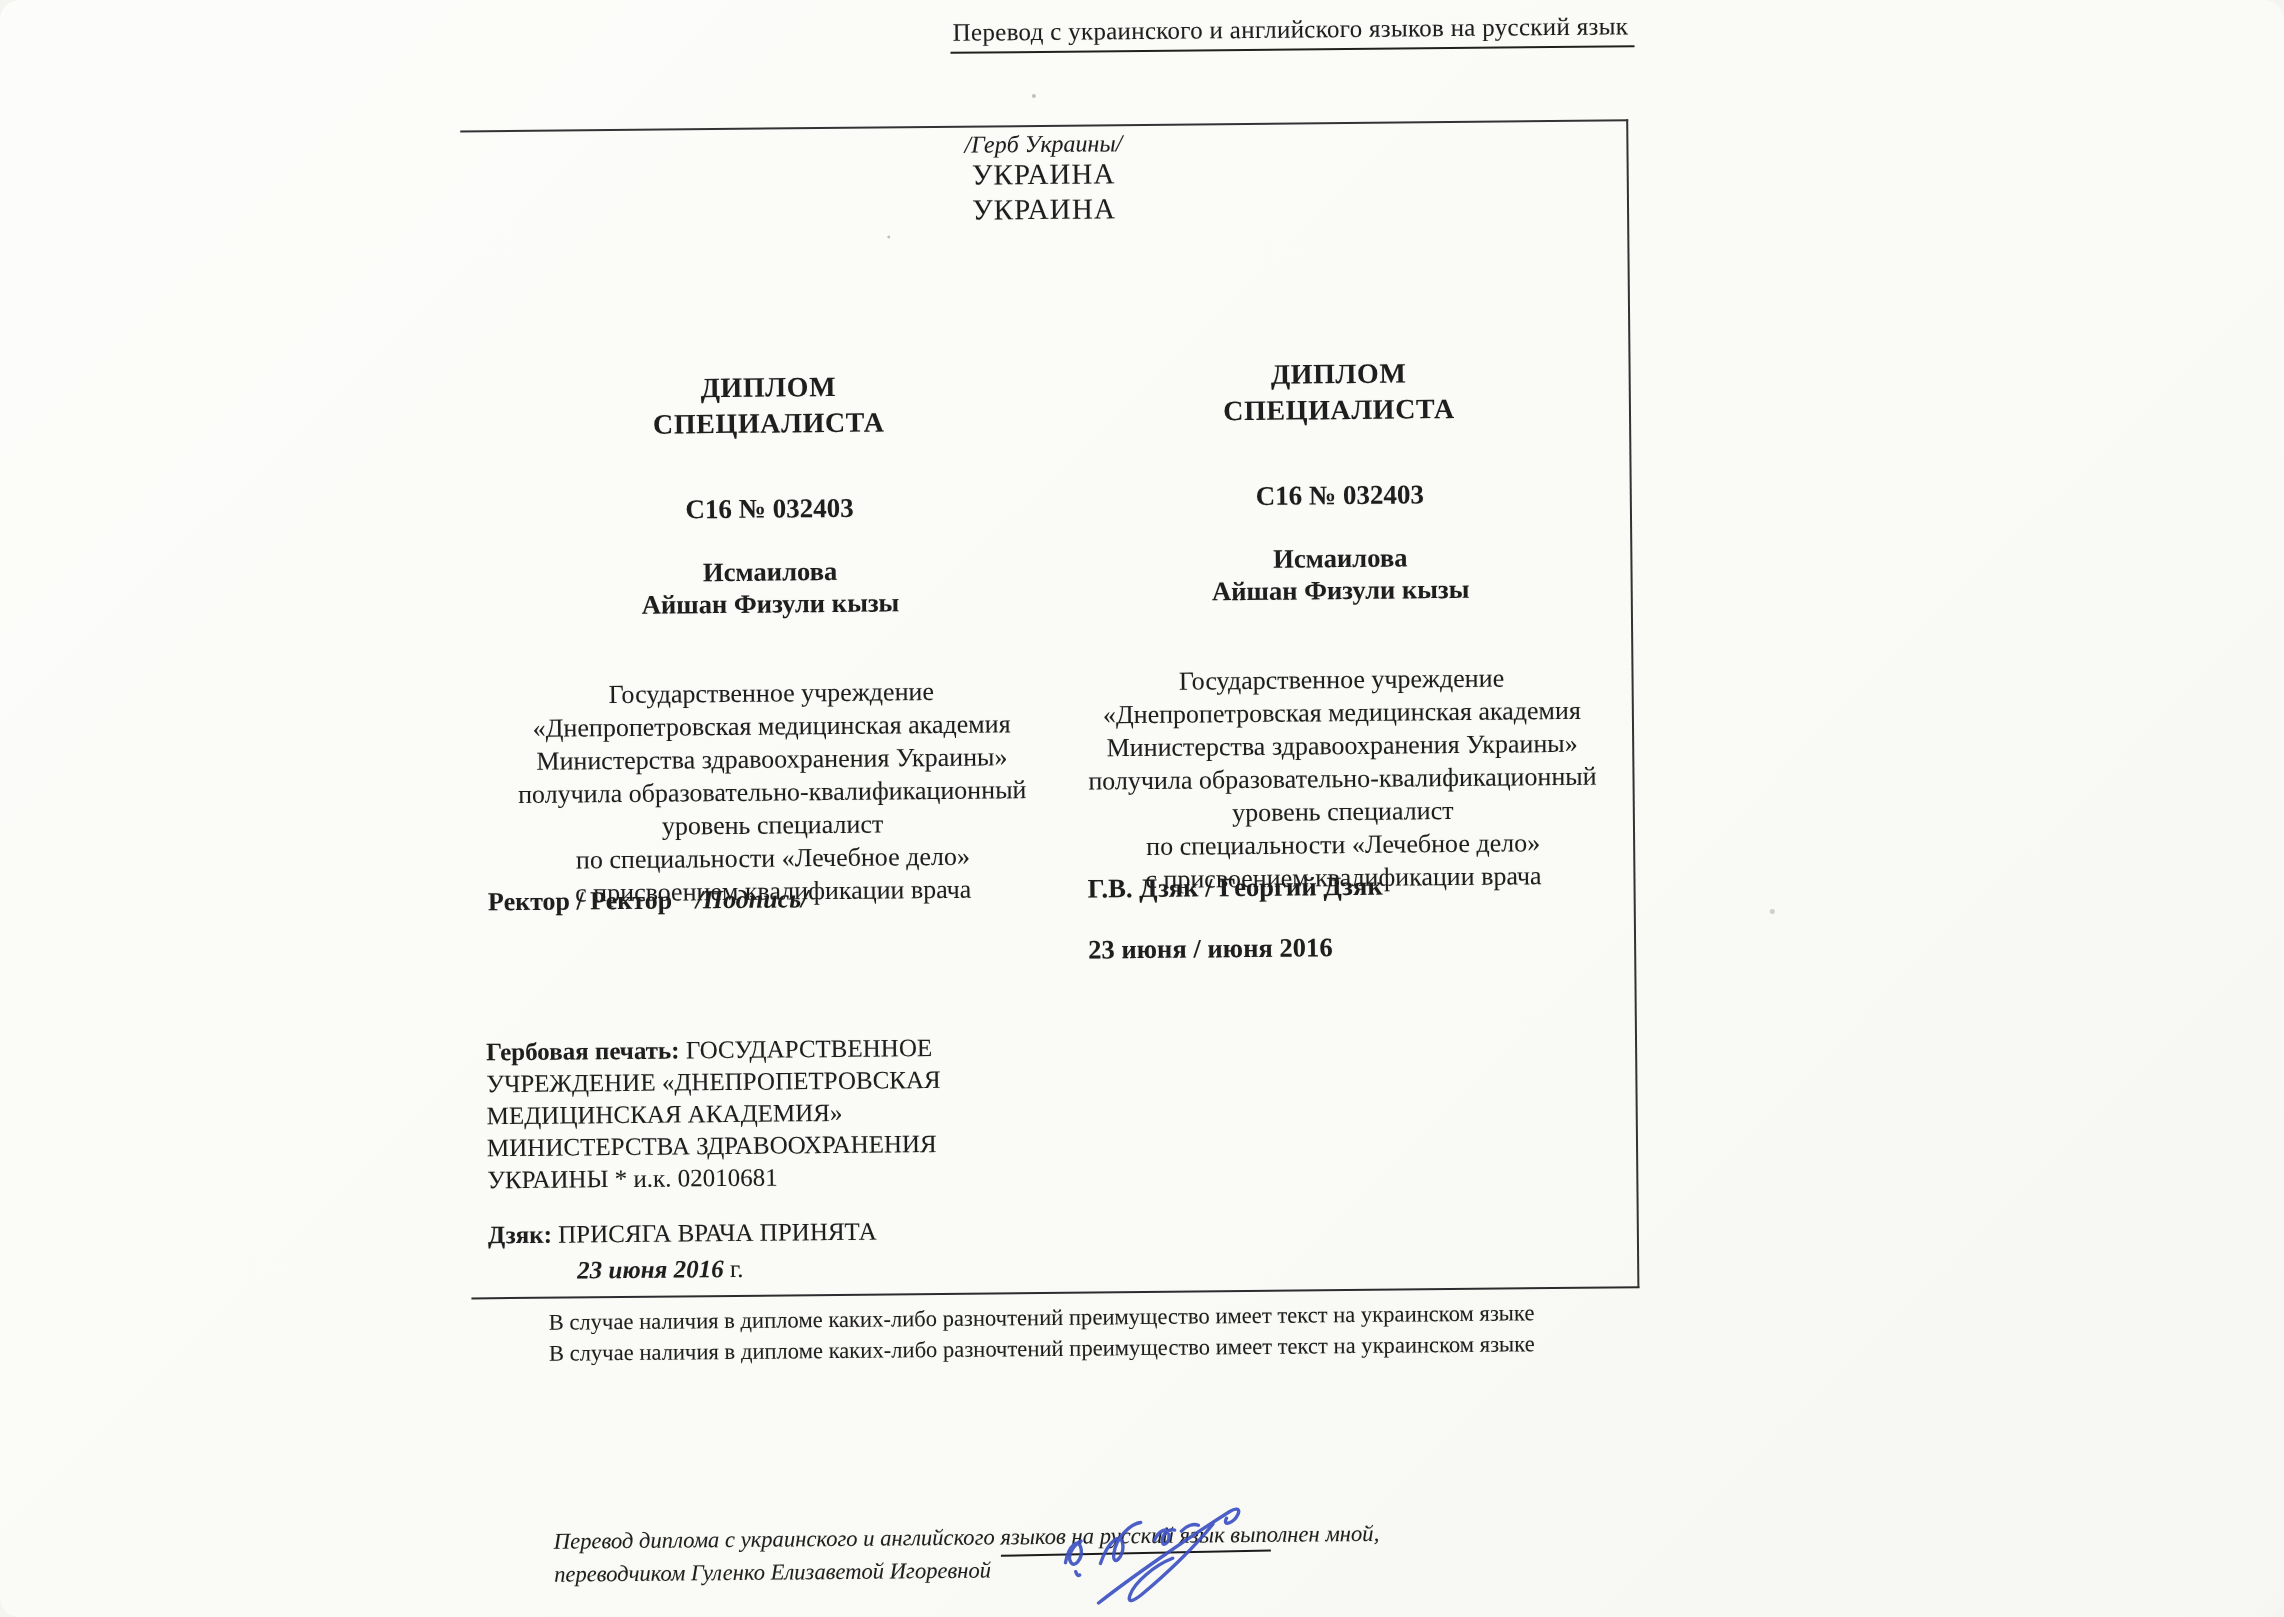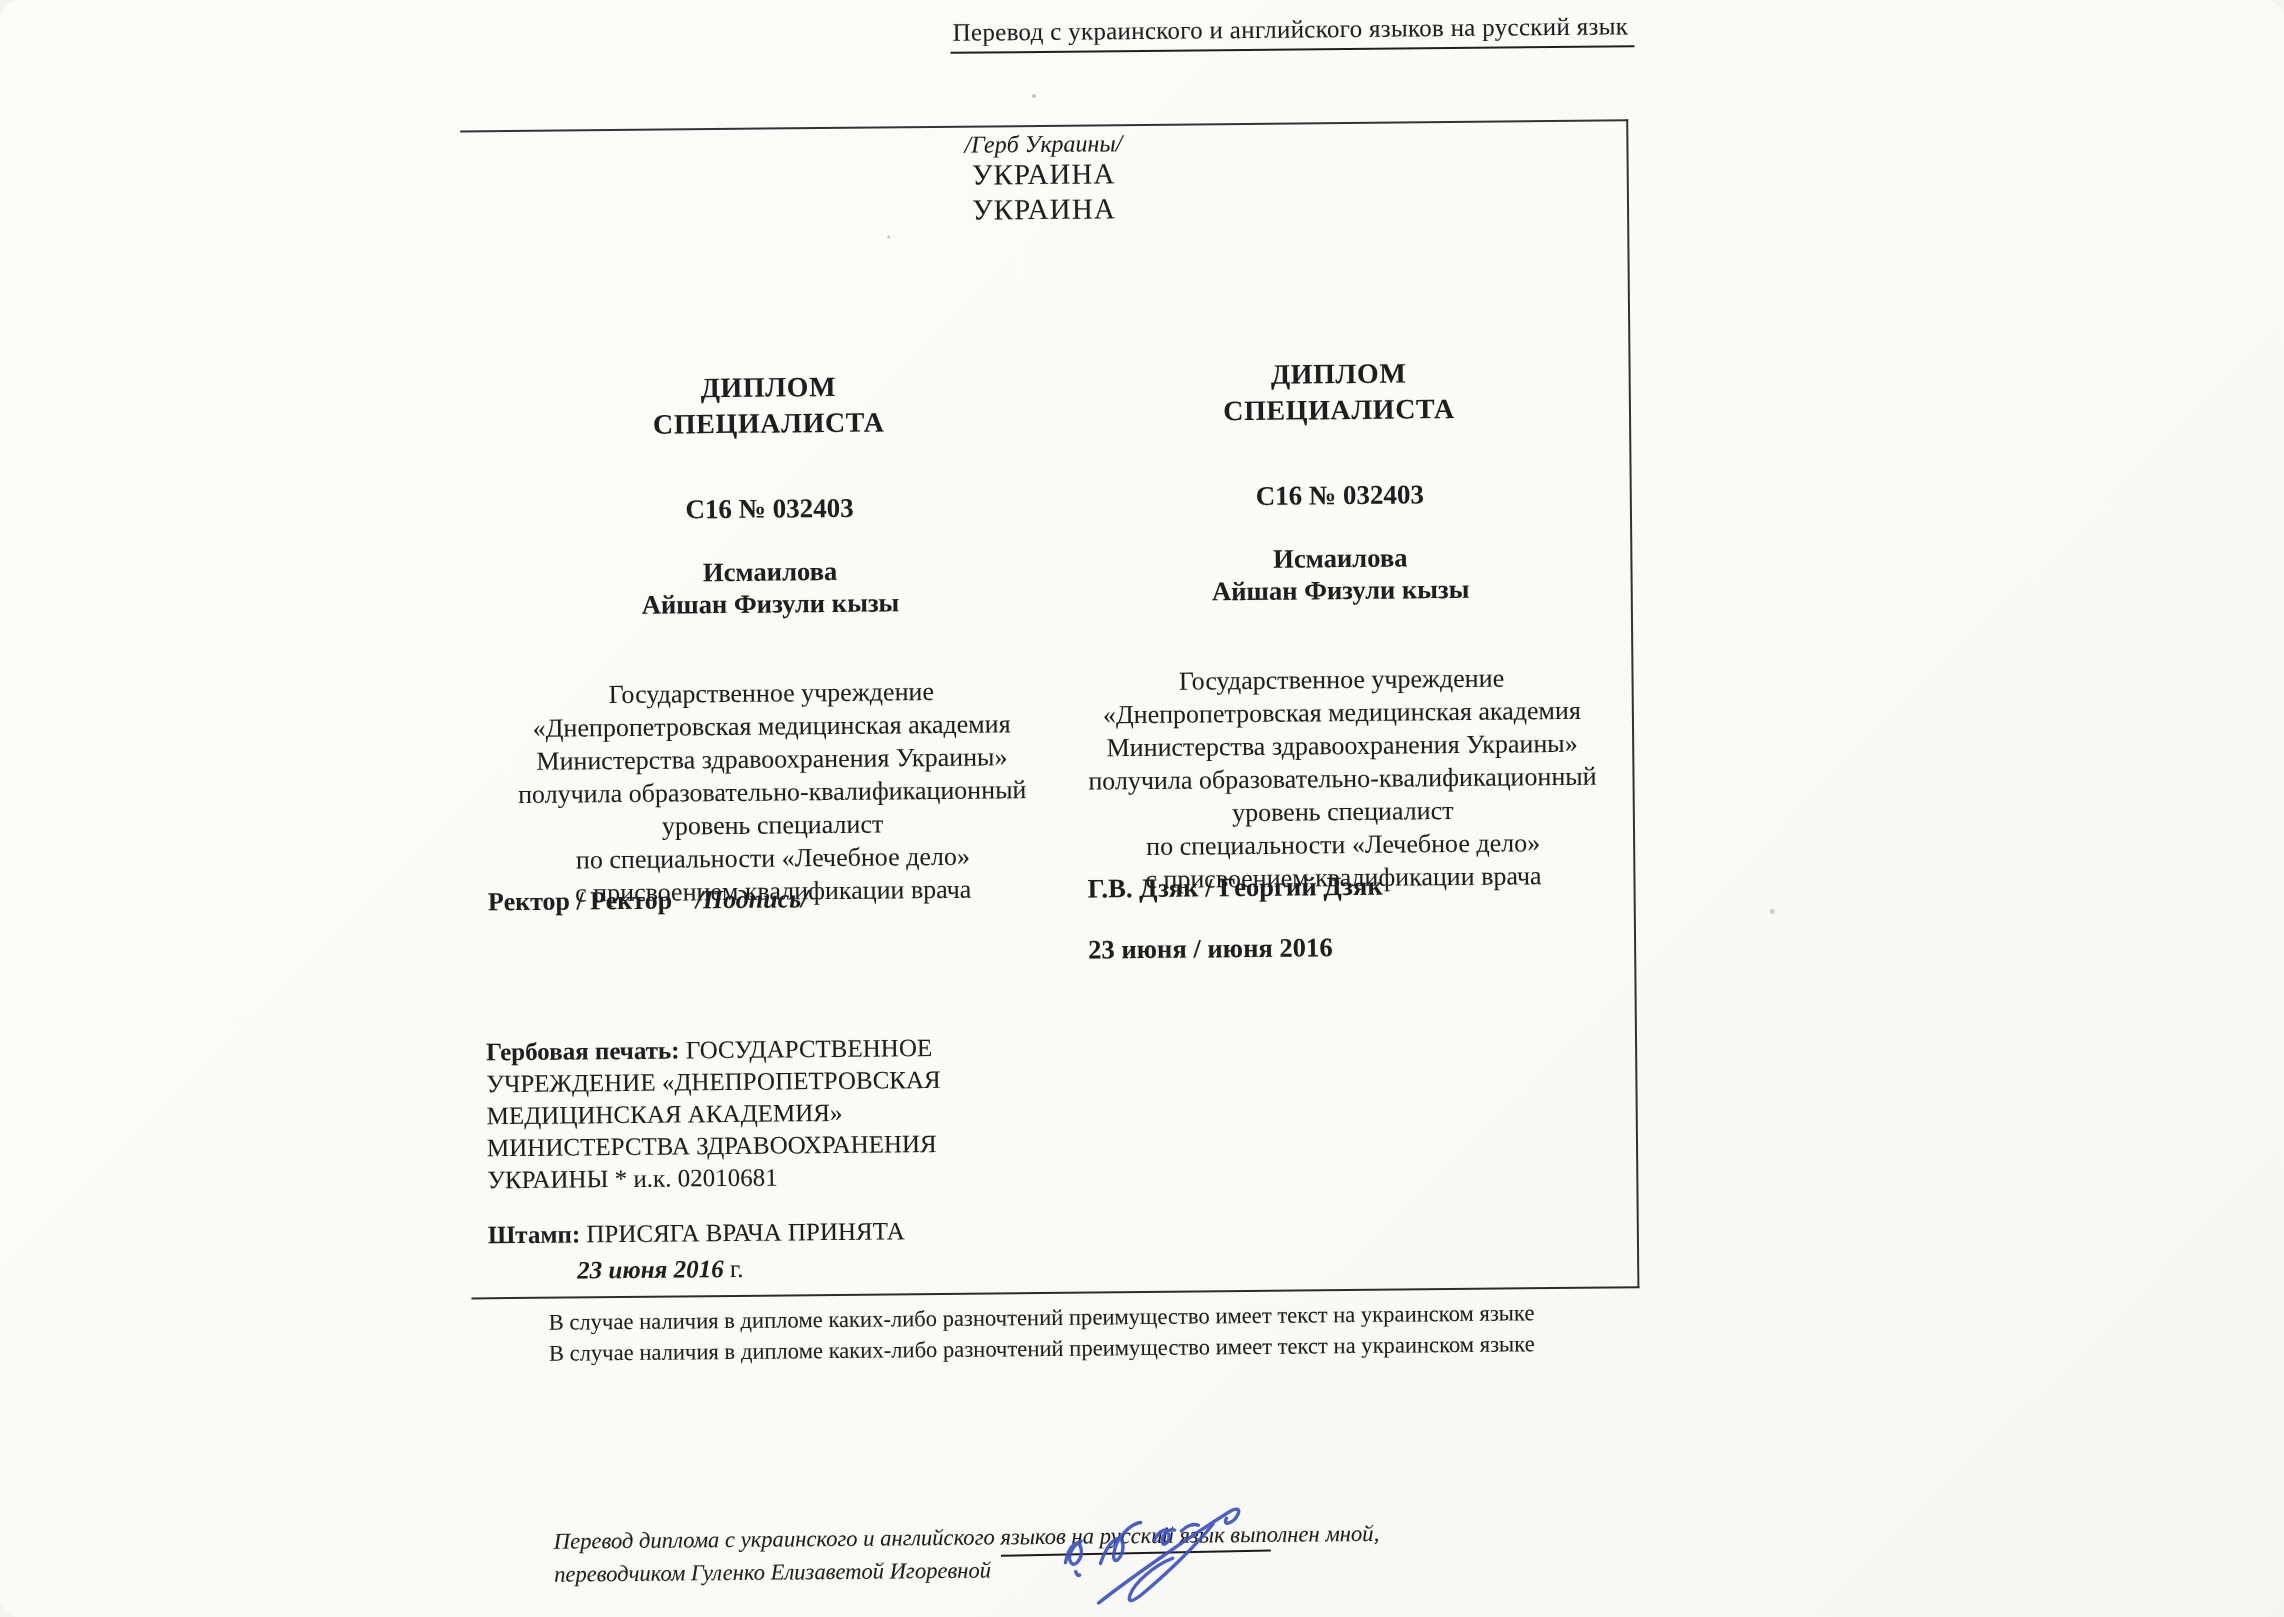--- a/index.html
+++ b/index.html
@@ -278,21 +278,21 @@
           <span class="seal-label">Гербовая печать:</span>
           <span>ГОСУДАРСТВЕННОЕ</span>
         </div>
         <div>УЧРЕЖДЕНИЕ «ДНЕПРОПЕТРОВСКАЯ</div>
         <div>МЕДИЦИНСКАЯ АКАДЕМИЯ»</div>
         <div>МИНИСТЕРСТВА ЗДРАВООХРАНЕНИЯ</div>
         <div>УКРАИНЫ * и.к. 02010681</div>
       </div>
 
       <div class="stamp-line-1">
-        <span class="stamp-label">Штамп:</span>
+        <span class="stamp-label">Дзяк:</span>
         <span>ПРИСЯГА ВРАЧА ПРИНЯТА</span>
       </div>
       <div class="stamp-line-2">
         <span class="stamp-date">23 июня 2016</span>
         <span>г.</span>
       </div>
 
     </div>
 
     <div class="disclaimer-line-1">В случае наличия в дипломе каких-либо разночтений преимущество имеет текст на украинском языке</div>

